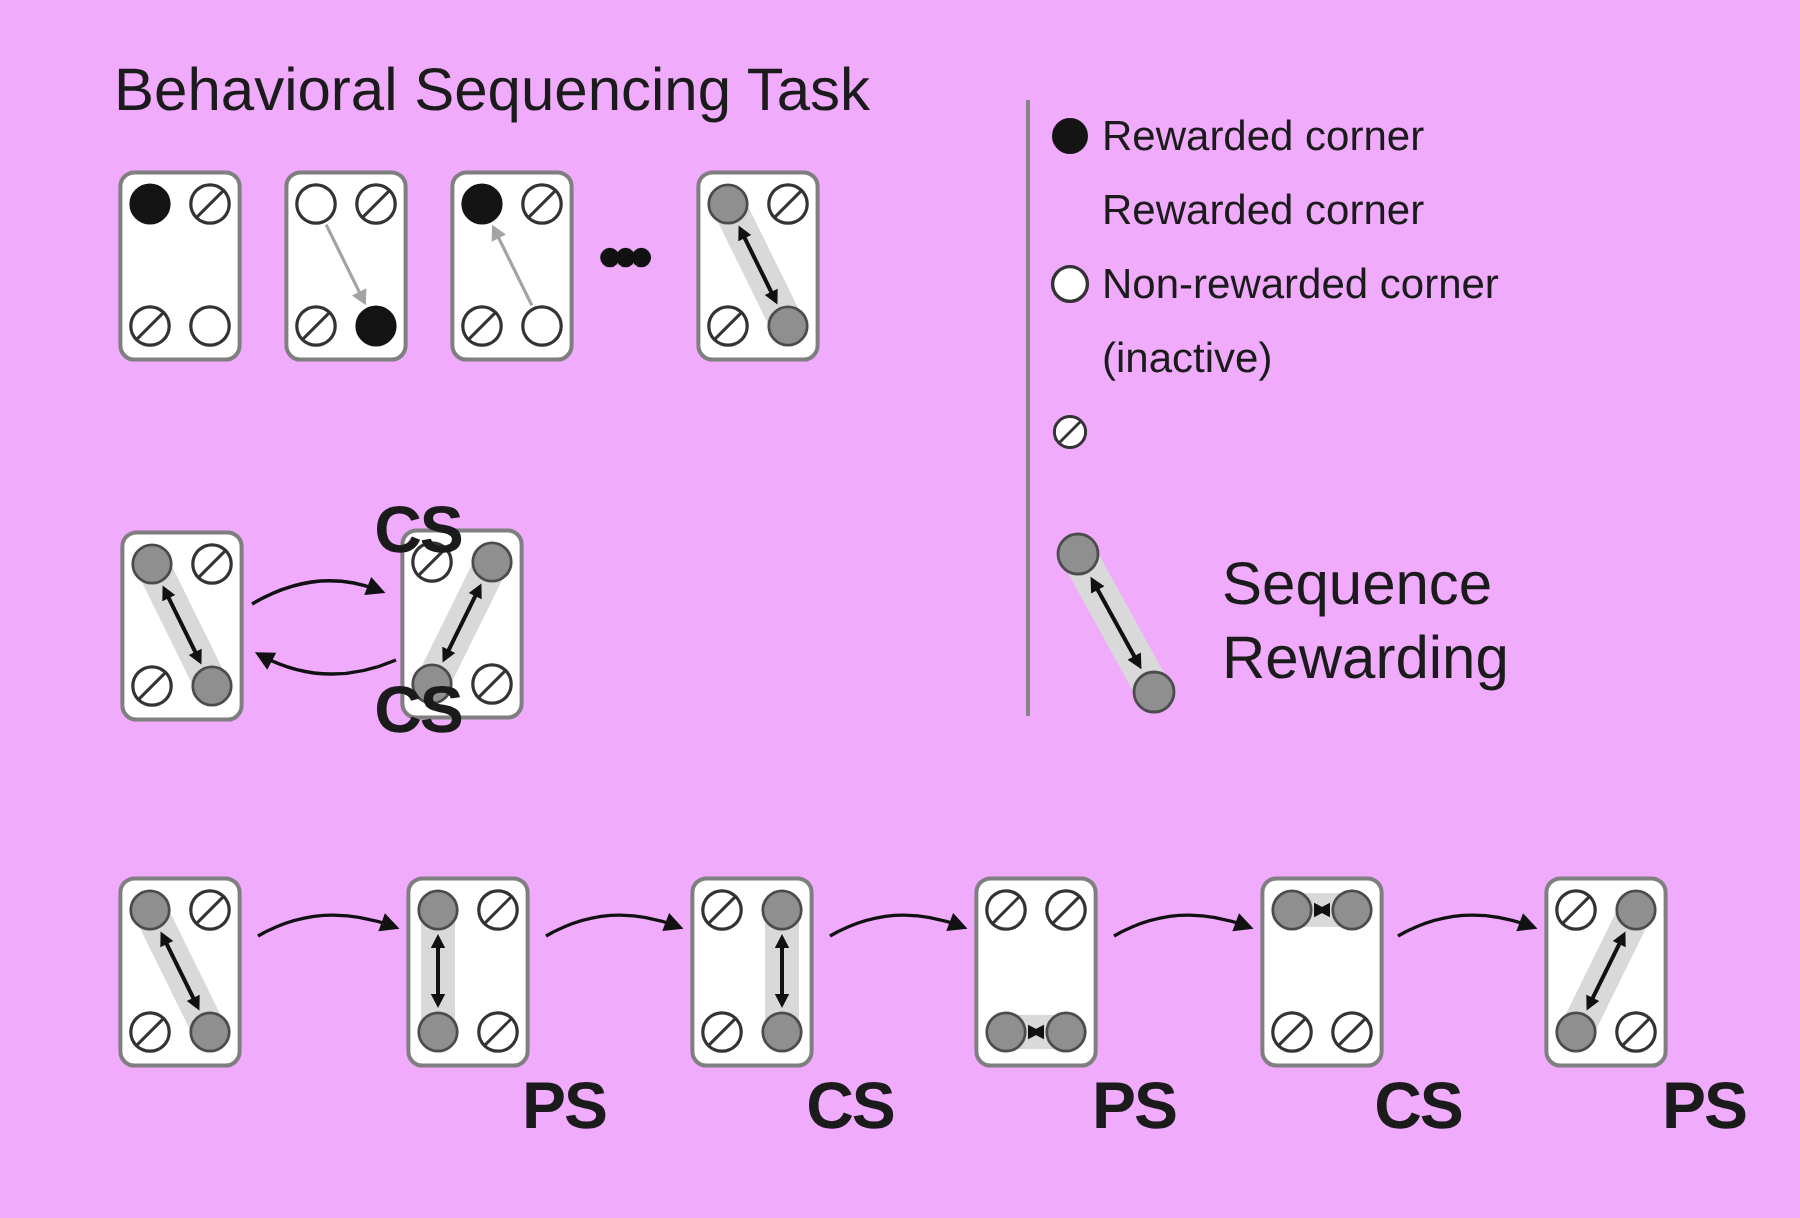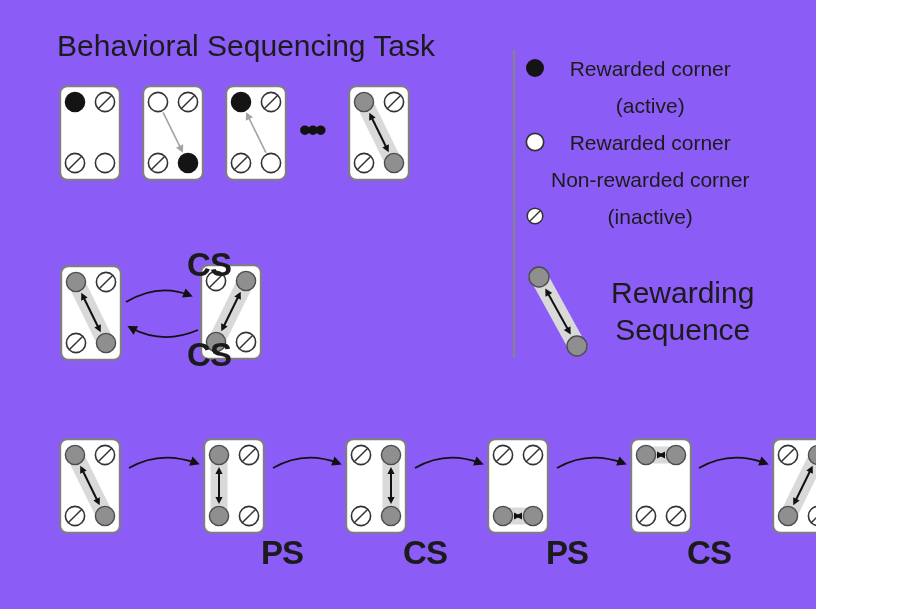--- a/index.html
+++ b/index.html
@@ -1,18 +1,18 @@
 <!DOCTYPE html>
 <html><head>
 <meta charset="utf-8">
 <style>
   html,body{margin:0;padding:0;background:#fff;}
   #canvas{
-    position:relative;width:816px;height:609px;background:#8b5cf6;overflow:hidden;
-    font-family:"Liberation Sans","DejaVu Sans",sans-serif;color:#1b1b1b;text-align:center;
+    position:relative;width:900px;height:609px;background:#f0abfc;overflow:hidden;
+    font-family:"Liberation Sans","DejaVu Sans",sans-serif;color:#1b1b1b;
   }
   .abs{position:absolute;}
   .title{font-size:30px;line-height:36px;white-space:nowrap;color:#1b1b1b;}
   .legend-lines{font-size:21px;line-height:37px;white-space:nowrap;}
   .legend-lines div{height:37px;}
   .seq-lines{font-size:30px;line-height:37px;white-space:nowrap;}
   .cs-label{font-size:33px;font-weight:700;letter-spacing:-1px;line-height:38px;white-space:nowrap;}
   .centered{transform:translateX(-50%);margin-left:48px;}
   .box{width:62px;height:96px;}
   .box svg{display:block;}
@@ -95,39 +95,38 @@
     </div>
   <div class="abs icon-slot" style="left:524px;top:205px">
       <svg width="22" height="22" viewBox="0 0 22 22">
         <circle cx="11" cy="11" r="7.8" fill="#fff" stroke="#333333" stroke-width="1.5"></circle>
         <line x1="5.5" y1="16.5" x2="16.5" y2="5.5" stroke="#333333" stroke-width="1.4"></line>
       </svg>
     </div>
 
   <div class="abs legend-lines" style="left:551px;top:50px">
     <div>Rewarded corner</div>
-    <div>(active)</div>
     <div>Rewarded corner</div>
     <div>Non-rewarded corner</div>
     <div>(inactive)</div>
   </div>
 
   <div class="abs icon-slot" style="left:520px;top:258px">
       <svg width="80" height="110" viewBox="0 0 80 110">
         <line x1="16.105563980483986" y1="13.744313543510392" x2="59.894436019516014" y2="93.25568645648961" stroke="#d9d9d9" stroke-width="18"></line>
         <line x1="28.165714061800713" y1="35.64300711221709" x2="47.83428593819929" y2="71.35699288778291" stroke="#111111" stroke-width="2"></line>
         <polygon points="25.2712780422847,30.387320655727486 32.217924489123135,35.12378591397935 25.560721644236303,38.790071538699635" fill="#111111"></polygon>
         <polygon points="50.7287219577153,76.61267934427252 43.782075510876865,71.87621408602065 50.439278355763705,68.20992846130038" fill="#111111"></polygon>
         <circle cx="19" cy="19" r="10" fill="#8f8f8f" stroke="#4c4c4c" stroke-width="1.4"></circle>
         <circle cx="57" cy="88" r="10" fill="#8f8f8f" stroke="#4c4c4c" stroke-width="1.4"></circle>
       </svg>
     </div>
   <div class="abs seq-lines" style="left:611px;top:274px">
+    <div>Sequence</div>
     <div>Rewarding</div>
-    <div>Sequence</div>
   </div>
 
   <div class="abs box" style="left:60px;top:265px">
       <svg width="62" height="96" viewBox="0 0 62 96">
         <rect x="1.2" y="1.2" width="59.6" height="93.6" rx="7" fill="#fff" stroke="#7f7f7f" stroke-width="2"></rect>
         <line x1="13.35208206718518" y1="11.615900203276531" x2="48.64791793281482" y2="83.38409979672346" stroke="#d9d9d9" stroke-width="17"></line>
         <line x1="23.767225936256807" y1="32.79335940372218" x2="38.23277406374319" y2="62.20664059627782" stroke="#111111" stroke-width="2"></line>
         <polygon points="21.29583586562964,27.768199593446937 27.61553333194768,32.46089859660209 21.154613575879516,35.63840011597988" fill="#111111"></polygon>
         <polygon points="40.70416413437036,67.23180040655306 34.38446666805232,62.53910140339791 40.845386424120484,59.36159988402012" fill="#111111"></polygon>
         <circle cx="16" cy="17" r="9.6" fill="#8f8f8f" stroke="#4c4c4c" stroke-width="1.4"></circle>

